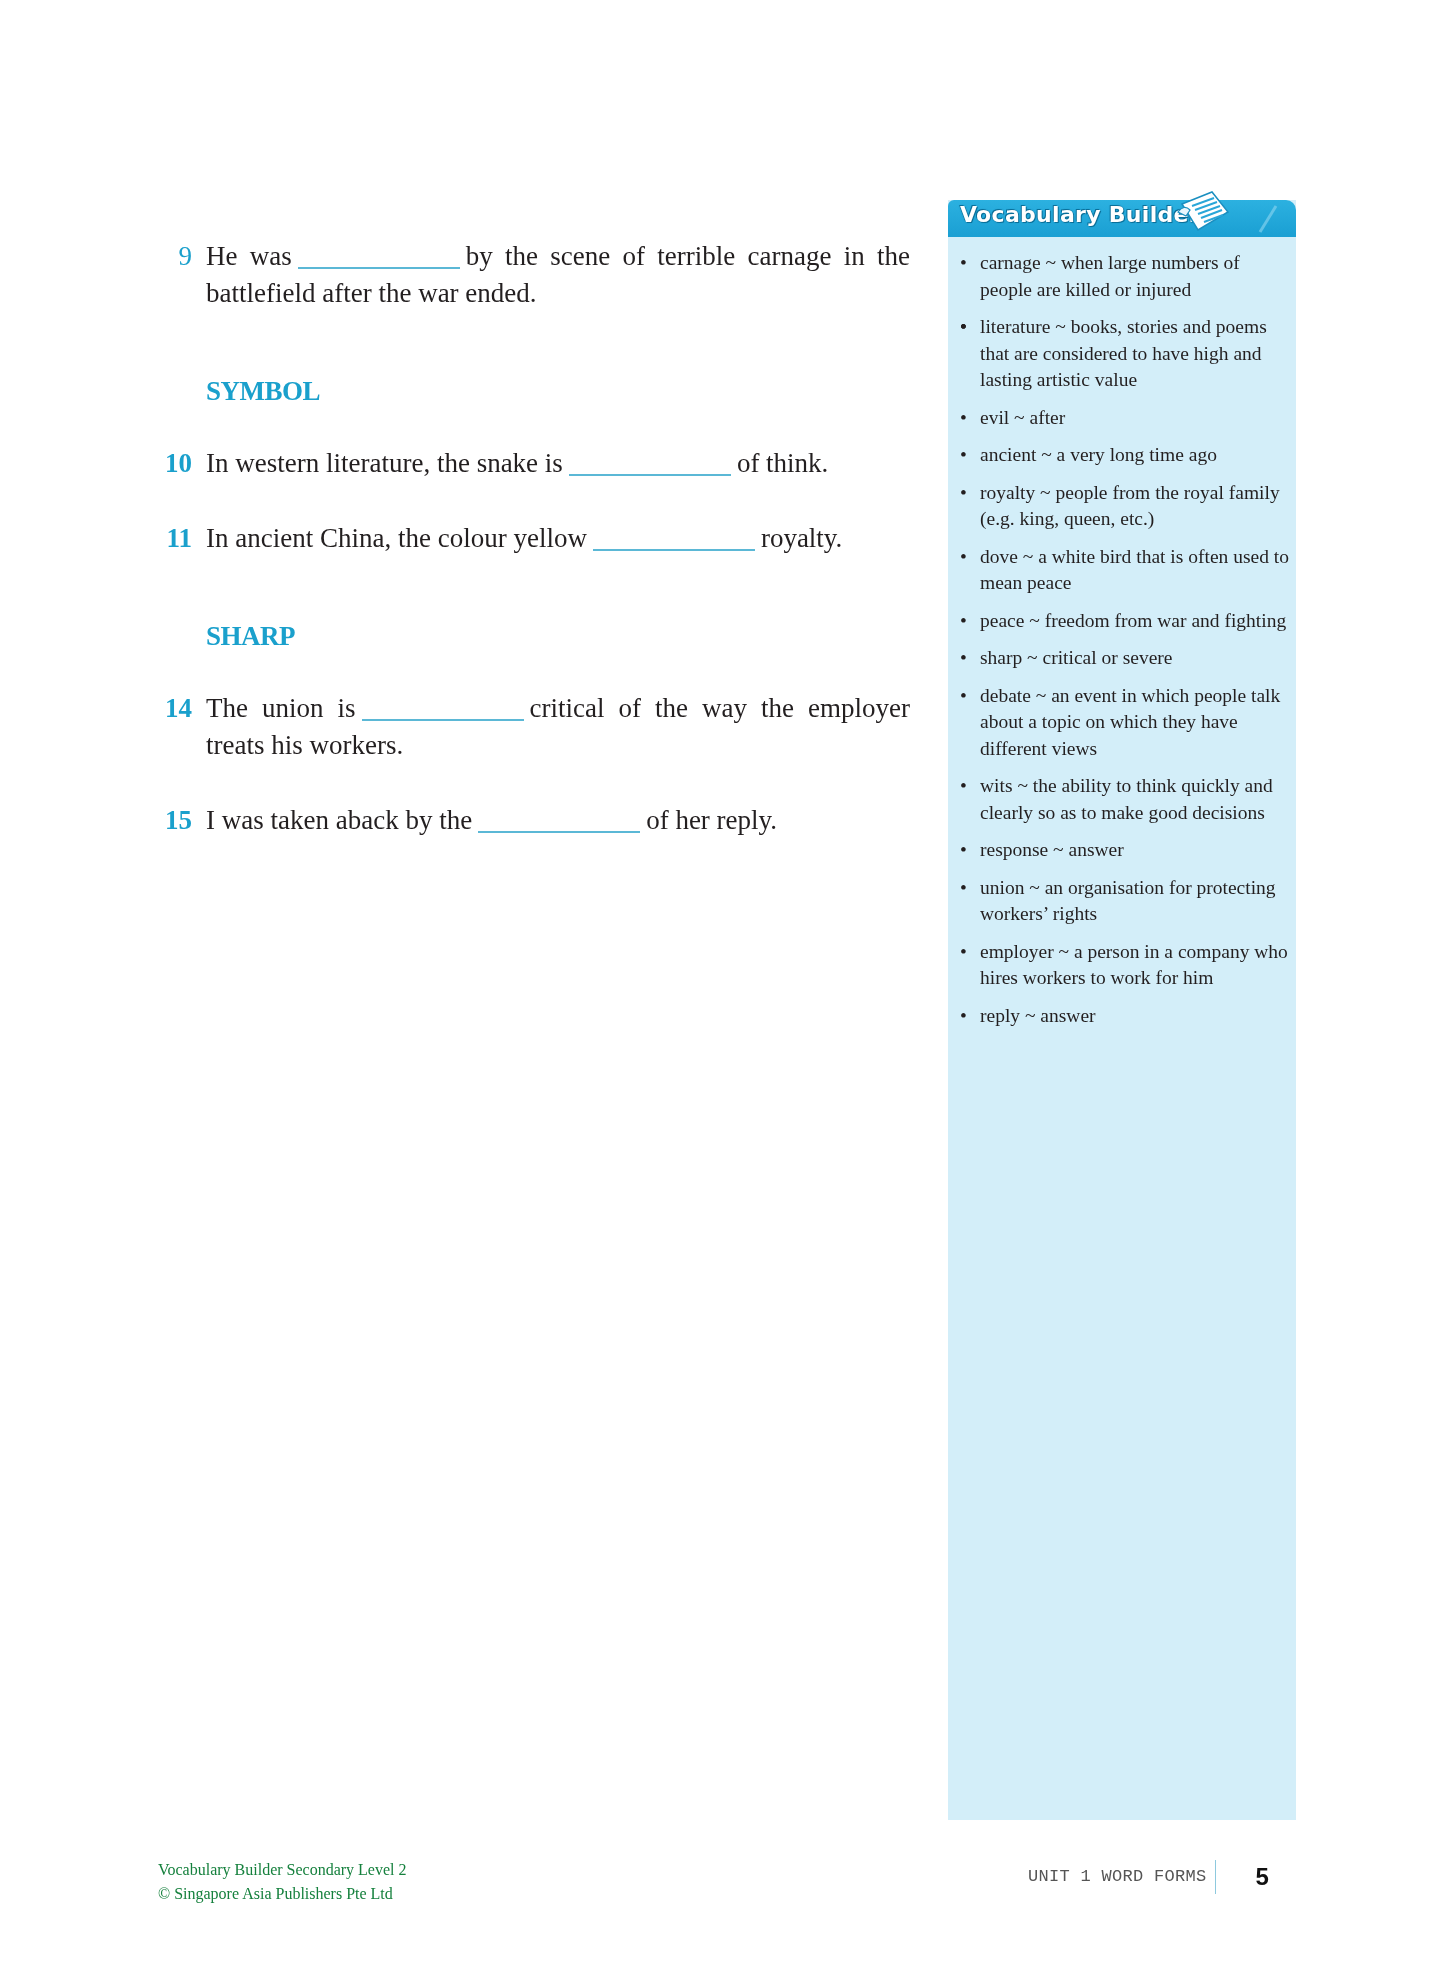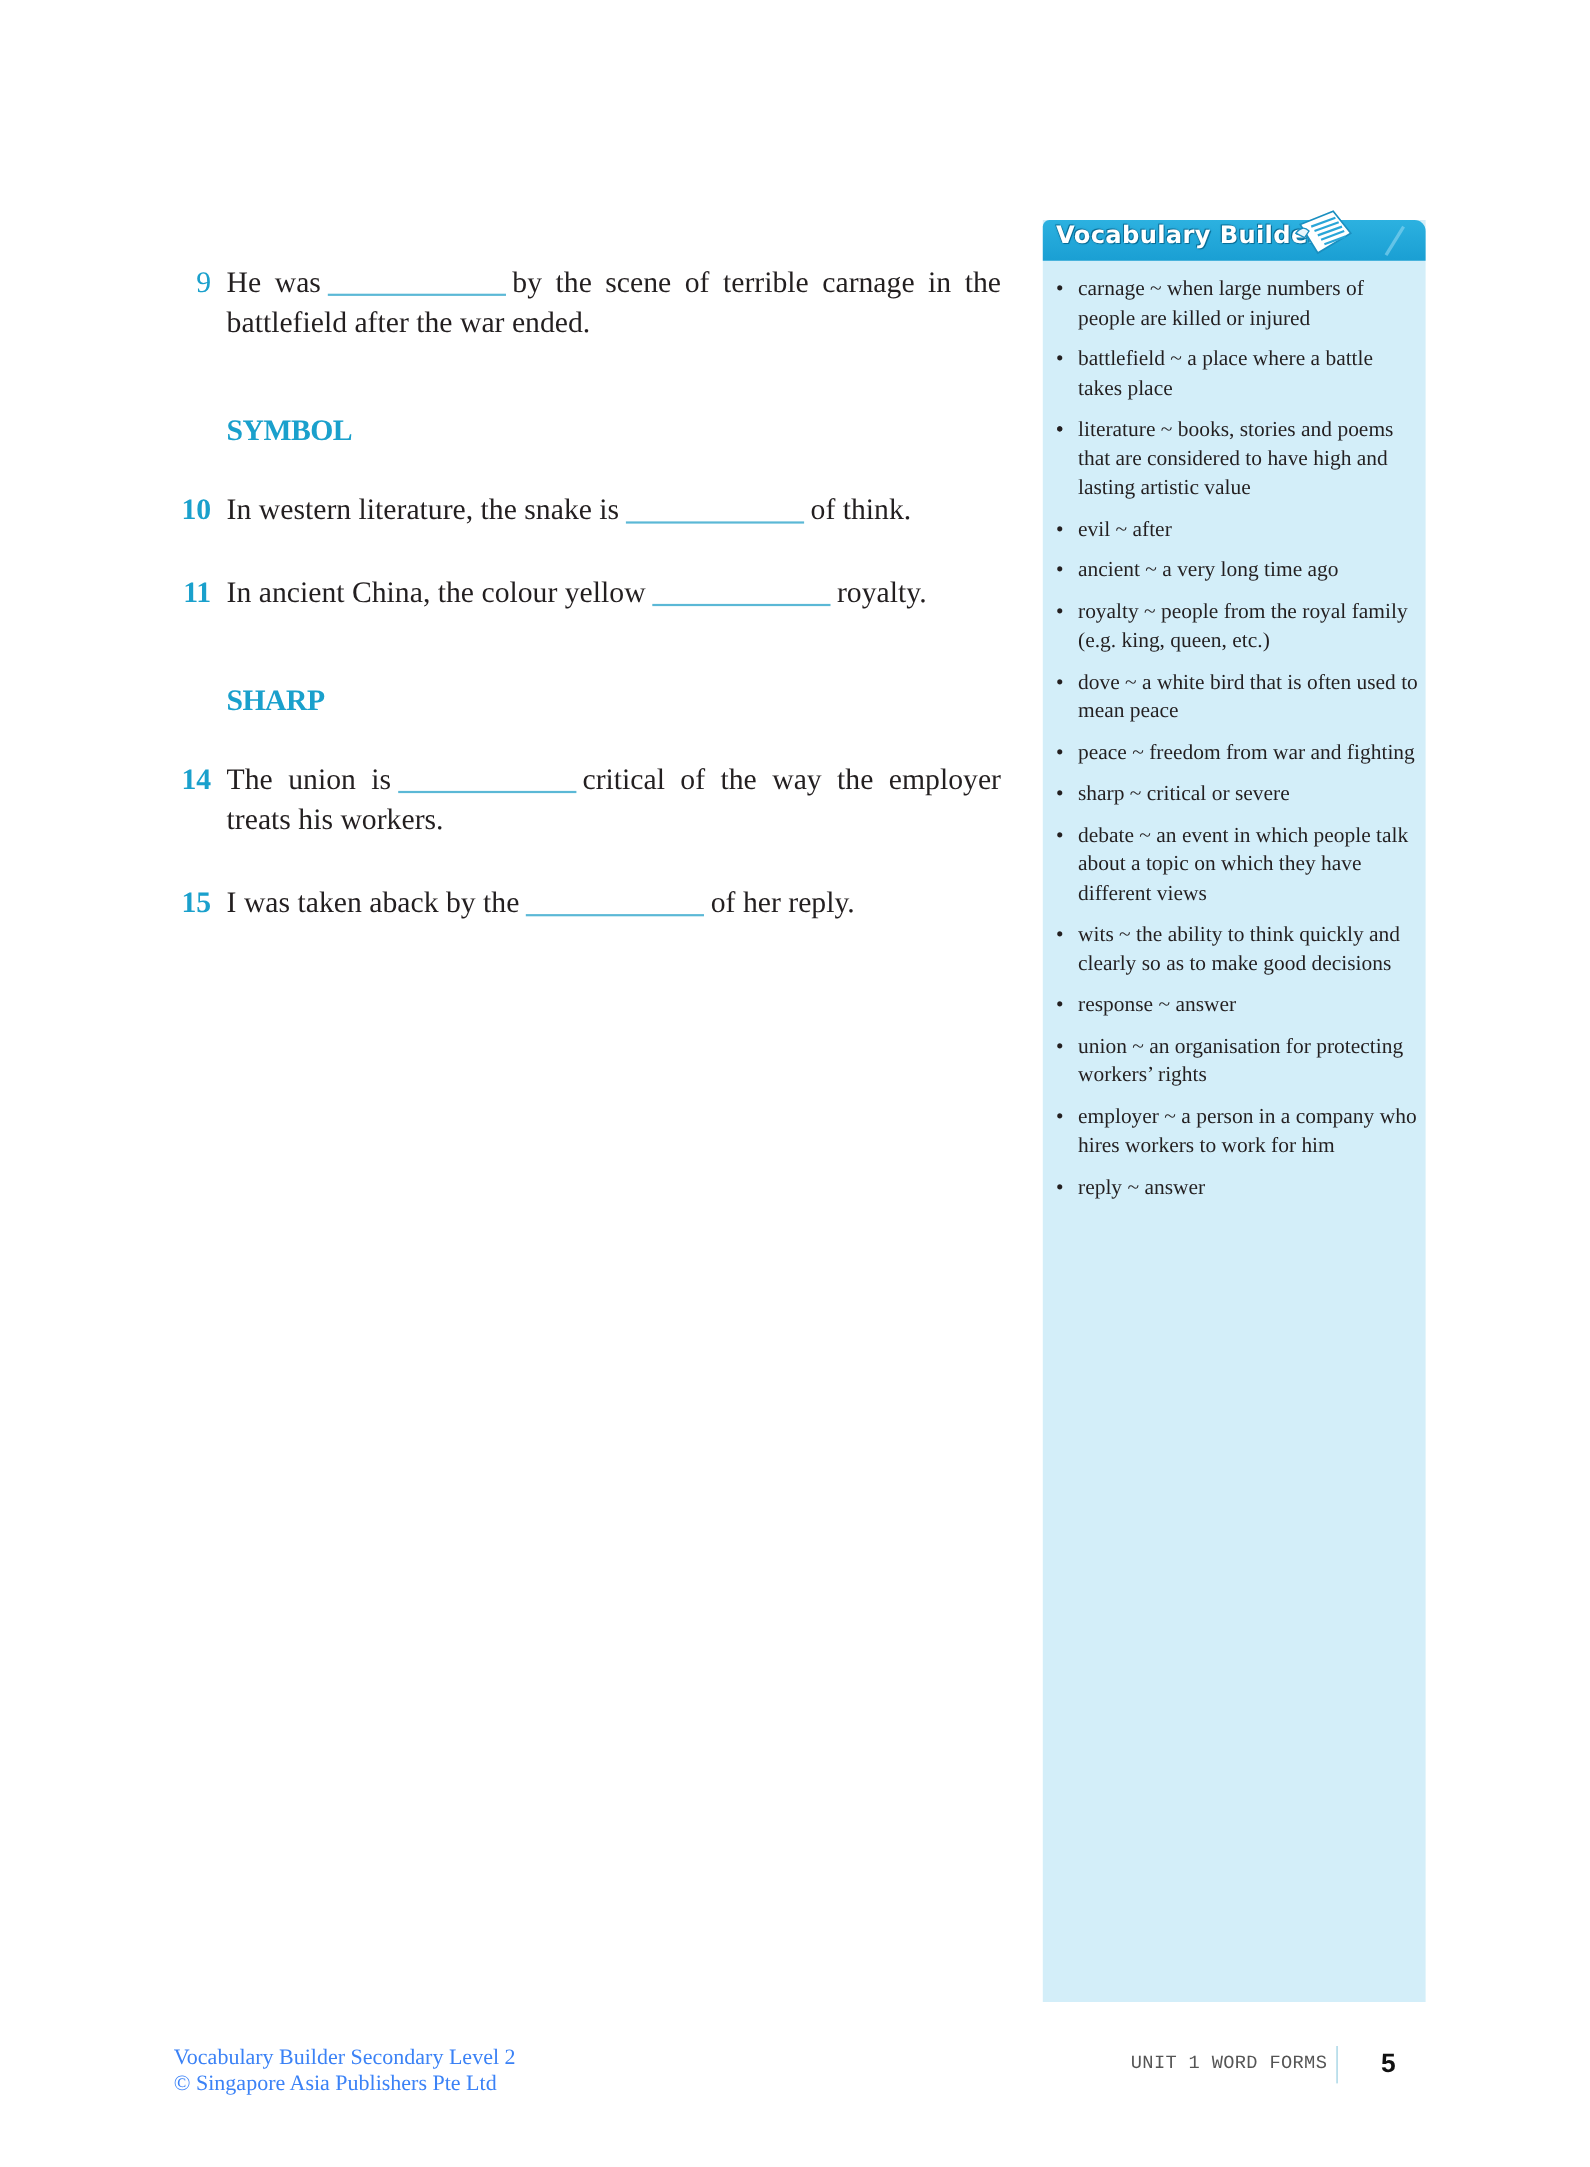--- a/index.html
+++ b/index.html
@@ -120,23 +120,23 @@
       position: absolute;
       left: 0;
       top: 0;
     }
 
     
     .footer-left {
       position: absolute;
       left: 158px;
       top: 1858px;
-      font-size: 20px;
+      font-size: 16px;
       line-height: 24px;
-      color: #3b82f6;
+      color: #15803d;
     }
     .footer-right {
       position: absolute;
       left: 1028px;
       top: 1860px;
       display: flex;
       align-items: center;
       height: 34px;
     }
     .footer-right .unit {
@@ -206,21 +206,21 @@
       <line x1="25" y1="28" x2="46" y2="20" stroke="#2aa6d8" stroke-width="2"></line>
       <line x1="28" y1="32" x2="47" y2="25" stroke="#2aa6d8" stroke-width="2"></line>
     </svg>
     <svg class="slash-deco" viewBox="0 0 30 30">
       <line x1="6" y1="28" x2="22" y2="2" stroke="#7fd0ee" stroke-width="3" opacity="0.7"></line>
     </svg>
   </div>
 
   <ul class="vocab-list">
     <li><span class="bullet">•</span><span>carnage ~ when large numbers of people are killed or injured</span></li>
-    <li><span class="bullet">•</span><span>battlefield ~ a place where a battle takes place</span></li>
+    <li><span class="bullet">•</span></li>
     <li><span class="bullet">•</span></li>
     <li><span class="bullet">•</span><span>literature ~ books, stories and poems that are considered to have high and lasting artistic value</span></li>
     <li><span class="bullet">•</span><span>evil ~ after</span></li>
     <li><span class="bullet">•</span><span>ancient ~ a very long time ago</span></li>
     <li><span class="bullet">•</span><span>royalty ~ people from the royal family (e.g. king, queen, etc.)</span></li>
     <li><span class="bullet">•</span><span>dove ~ a white bird that is often used to mean peace</span></li>
     <li><span class="bullet">•</span><span>peace ~ freedom from war and fighting</span></li>
     <li><span class="bullet">•</span><span>sharp ~ critical or severe</span></li>
     <li><span class="bullet">•</span><span>debate ~ an event in which people talk about a topic on which they have different views</span></li>
     <li><span class="bullet">•</span><span>wits ~ the ability to think quickly and clearly so as to make good decisions</span></li>

